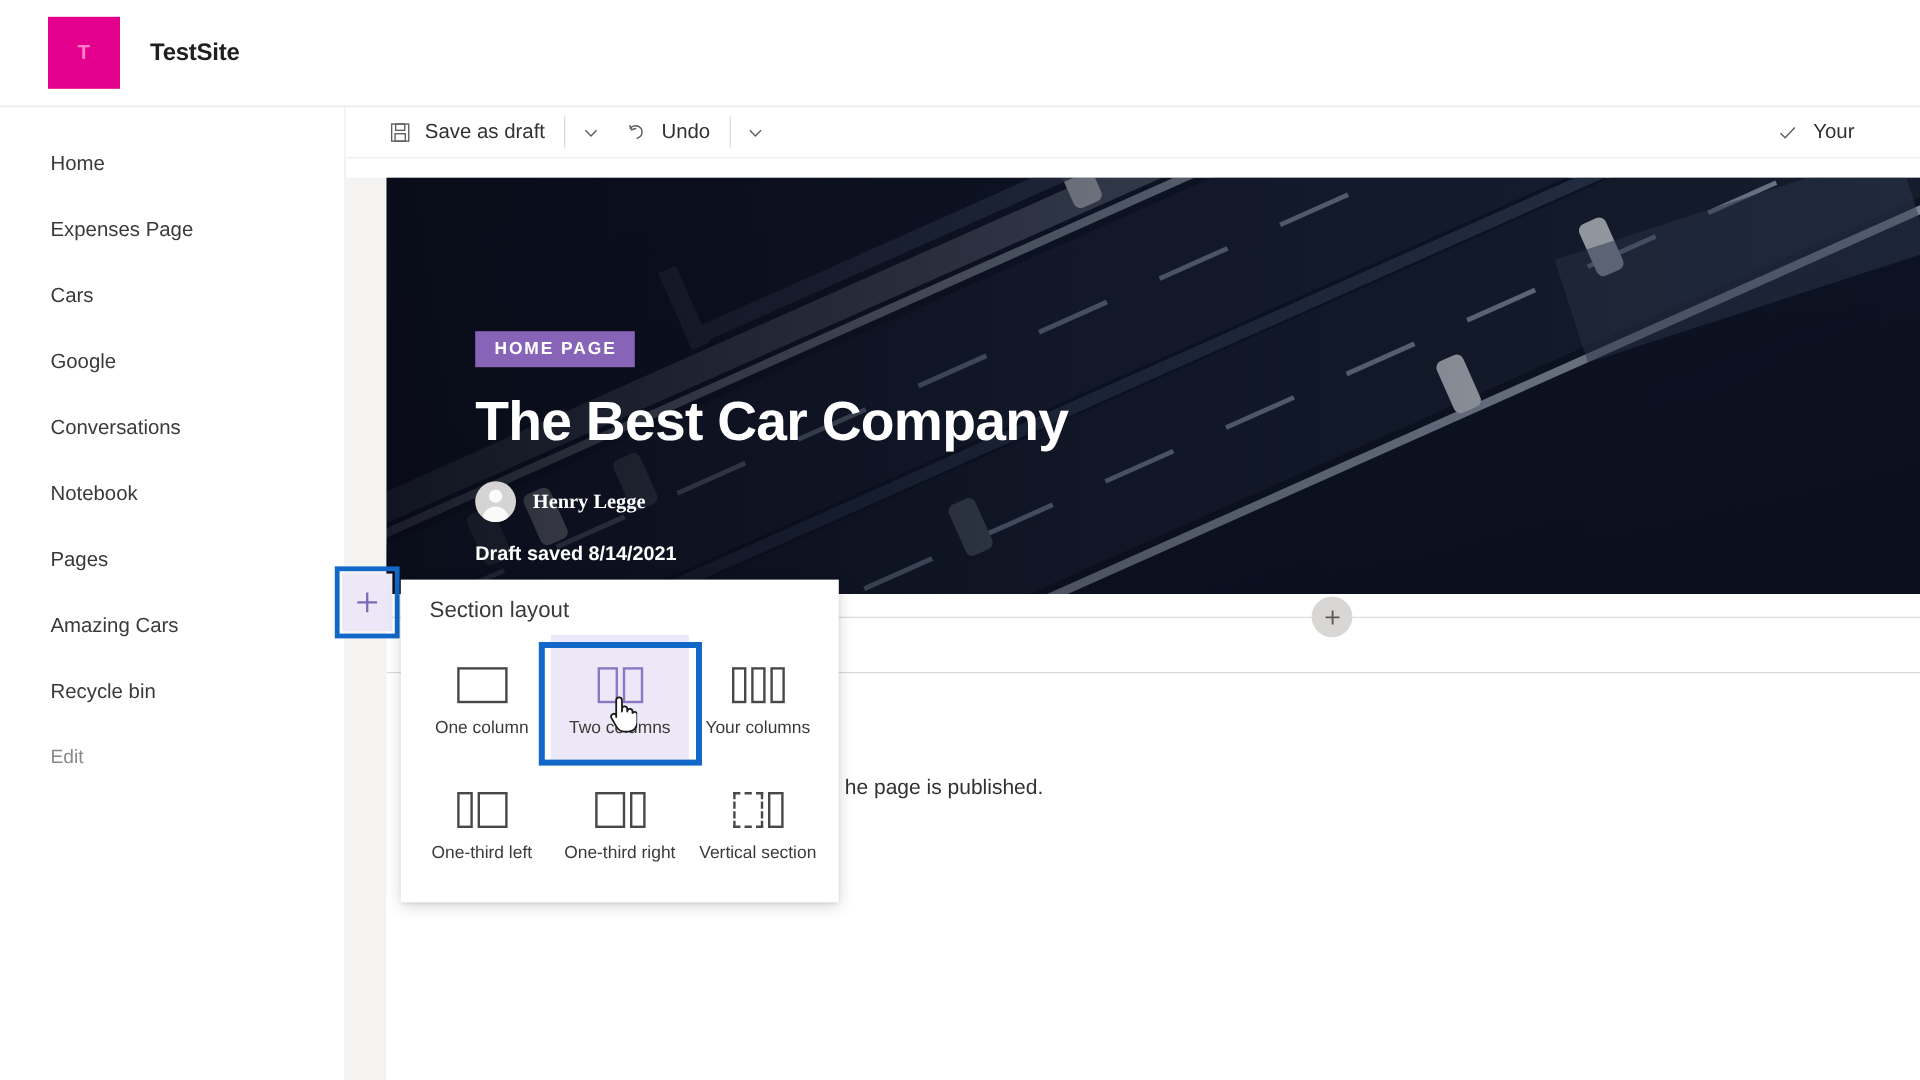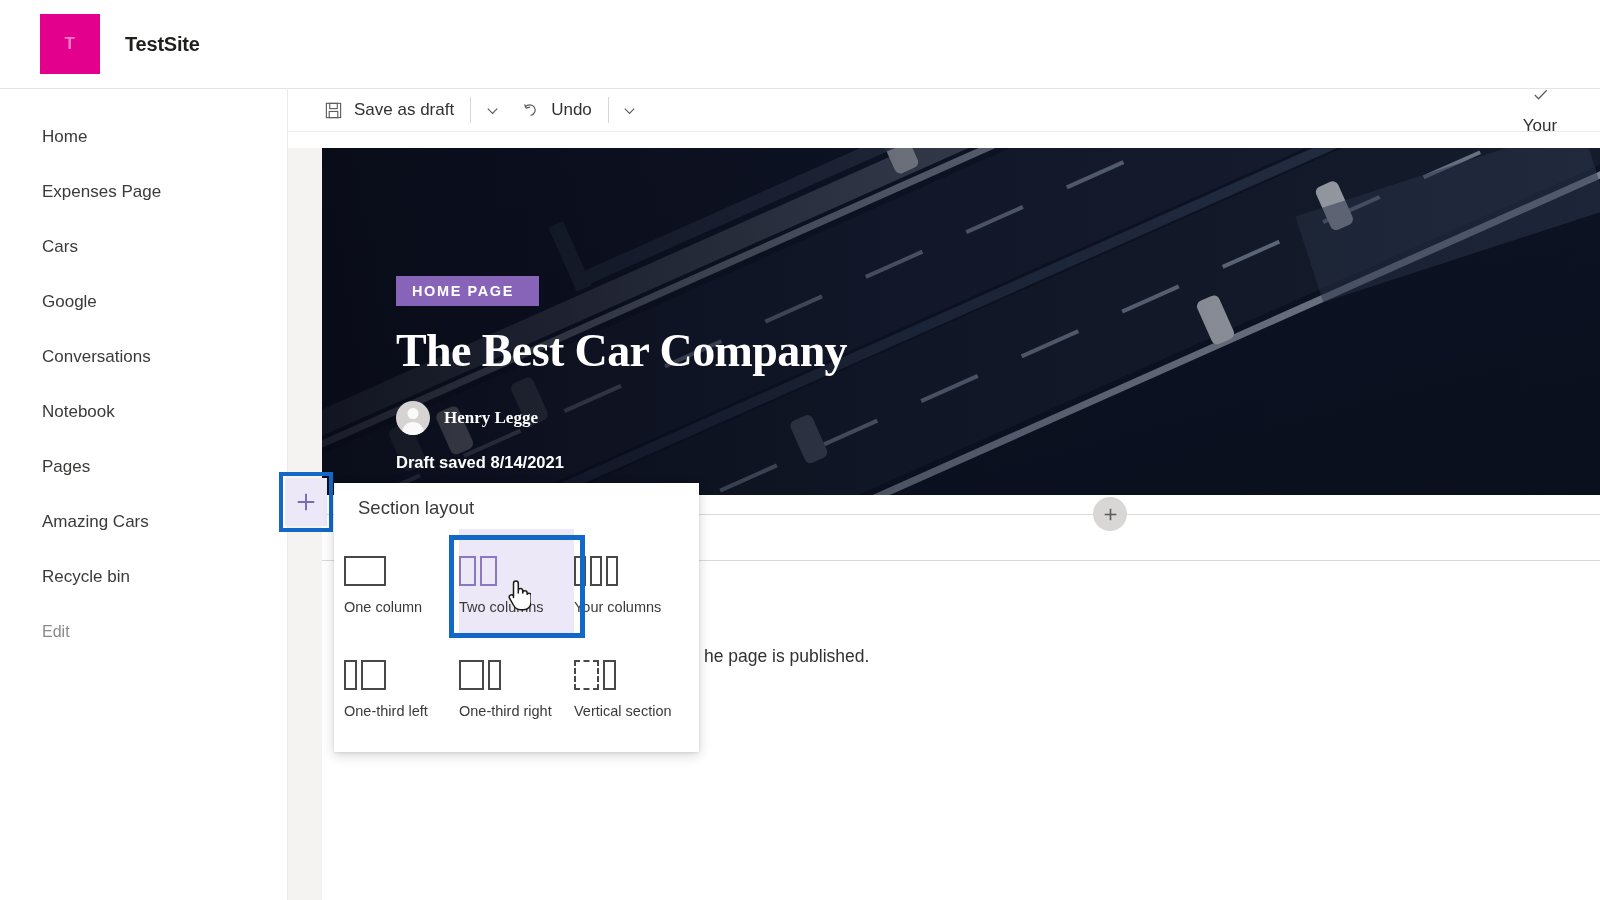--- a/index.html
+++ b/index.html
@@ -59,21 +59,21 @@
   }
   .cmd:first-child { margin-left: 24px; }
   .cmd-sep { width: 1px; height: 26px; background: #d8d6d4; margin: 0 4px; }
   .cmd-chevron {
     width: 34px; height: 44px; display: flex;
     align-items: center; justify-content: center; cursor: pointer;
   }
   .cmd-right {
     margin-left: auto; display: flex; align-items: center; gap: 12px;
     font-size: 17px; color: #323130; padding-right: 0;
-    overflow: hidden; width: 120px; flex-direction: column;
+    overflow: hidden; width: 120px;
   }
   svg { display: block; }
 
   
   .canvas {
     position: absolute; left: 288px; top: 148px;
     width: 1312px; height: 752px; background: #ffffff;
   }
   .gutter {
     position: absolute; left: 0; top: 0; width: 34px; height: 752px;
@@ -93,25 +93,25 @@
   .hero-overlay {
     position: absolute; inset: 0;
     background: linear-gradient(90deg, rgba(8,10,22,.88) 0%, rgba(10,14,30,.55) 45%, rgba(10,14,30,.25) 100%);
   }
   .hero-content {
     position: absolute; left: 74px; top: 128px; z-index: 5;
   }
   .hero-badge {
     display: inline-block; background: #8764b8; color: #fff;
     font-size: 14.5px; font-weight: 700; letter-spacing: 1.6px;
-    padding: 7px 25px 7px 16px;
+    padding: 7px 15px 7px 16px;
   }
   .hero-title {
     margin-top: 21px; color: #ffffff; font-size: 46px;
-    font-weight: 700; letter-spacing: -.6px; line-height: 1.05; font-family: Liberation Serif, serif;
+    font-weight: 700; letter-spacing: -.6px; line-height: 1.05;
   }
   .hero-author {
     margin-top: 26px; display: flex; align-items: center; gap: 14px; font-family: Liberation Serif, serif;
   }
   .avatar {
     width: 34px; height: 34px; border-radius: 50%;
     background: #d6d4d2; position: relative; overflow: hidden;
   }
   .avatar::before {
     content:""; position:absolute; left:50%; top:7px;
@@ -167,21 +167,21 @@
   }
   .flyout-title {
     margin: 14px 0 0 24px; font-size: 18.5px; color: #3b3a39;
   }
   .layout-grid {
     display: grid; grid-template-columns: repeat(3, 1fr);
     margin: 10px 10px 0 10px; row-gap: 0;
   }
   .layout-tile {
     height: 104px; display: flex; flex-direction: column;
-    align-items: flex-start; justify-content: center; gap: 13px;
+    align-items: center; justify-content: center; gap: 13px;
     cursor: pointer; position: relative;
   }
   .layout-tile.selected { background: #ece8f7; }
   .tile-label { font-size: 14.5px; color: #3b3a39; }
   .tile-icon { height: 38px; display: flex; align-items: flex-end; gap: 4px; }
   .rect { border: 2.2px solid #4a4846; }
   .rect.purple { border-color: #8b77c4; }
   .rect.dashed { border-style: dashed; }
 
   .annot-tile {

